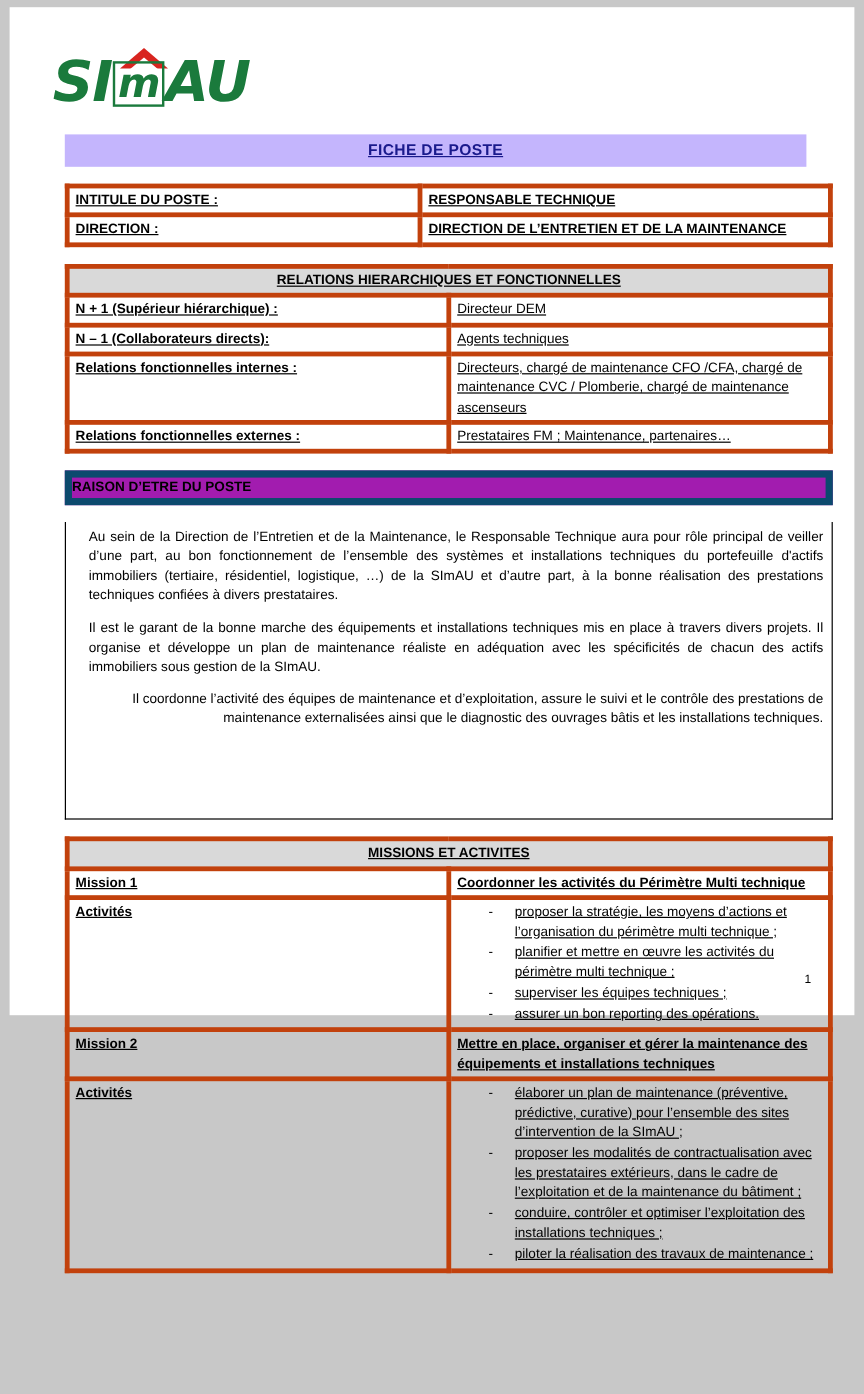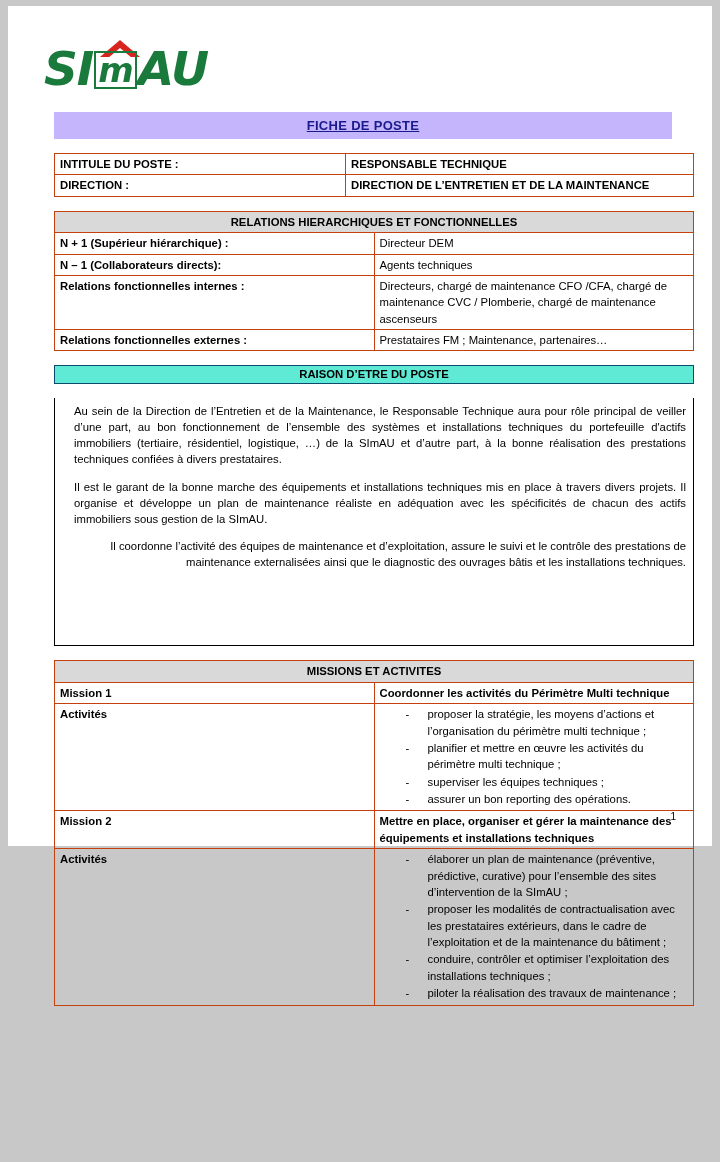--- a/index.html
+++ b/index.html
@@ -83,25 +83,26 @@
     letter-spacing: .3px;
   }
 
   table.doc {
     border-collapse: collapse;
     width: 640px;
     margin: 14px 0 0 18px;
     table-layout: fixed;
   }
   table.doc td, table.doc th {
-    border: 1px solid #c2410c;
+    border: 4px solid #c2410c;
     padding: 2px 5px;
     font-size: 11.3px;
     vertical-align: top;
     line-height: 1.45;
+    text-decoration: underline;
   }
   .lbl { font-weight: bold; }
   .sec-head {
     text-align: center;
     font-weight: bold;
     background: #d9d9d9;
     font-size: 11.3px;
     padding: 2px 0 3px 0;
   }
   .col-l { width: 280px; }
@@ -118,23 +119,23 @@
   .raison p {
     margin: 0 0 11px 12px;
     font-size: 11.3px;
     text-align: justify;
     line-height: 1.42;
   }
   .raison p:last-child { text-align: right; }
   .raison-head {
     width: 640px;
     margin: 14px 0 0 18px;
-    border: 1px solid #0c4a6e;
-    background: #5eead4;
-    text-align: center;
+    border: 6px solid #0c4a6e;
+    background: #a21caf;
+    text-align: left;
     font-weight: bold;
     font-size: 11.3px;
     padding: 2px 0 3px 0;
     box-sizing: border-box;
   }
 
   .missions { margin-top: 14px; }
   .m-label { width: 88px; font-weight: bold; }
   ul.acts {
     margin: 0;

